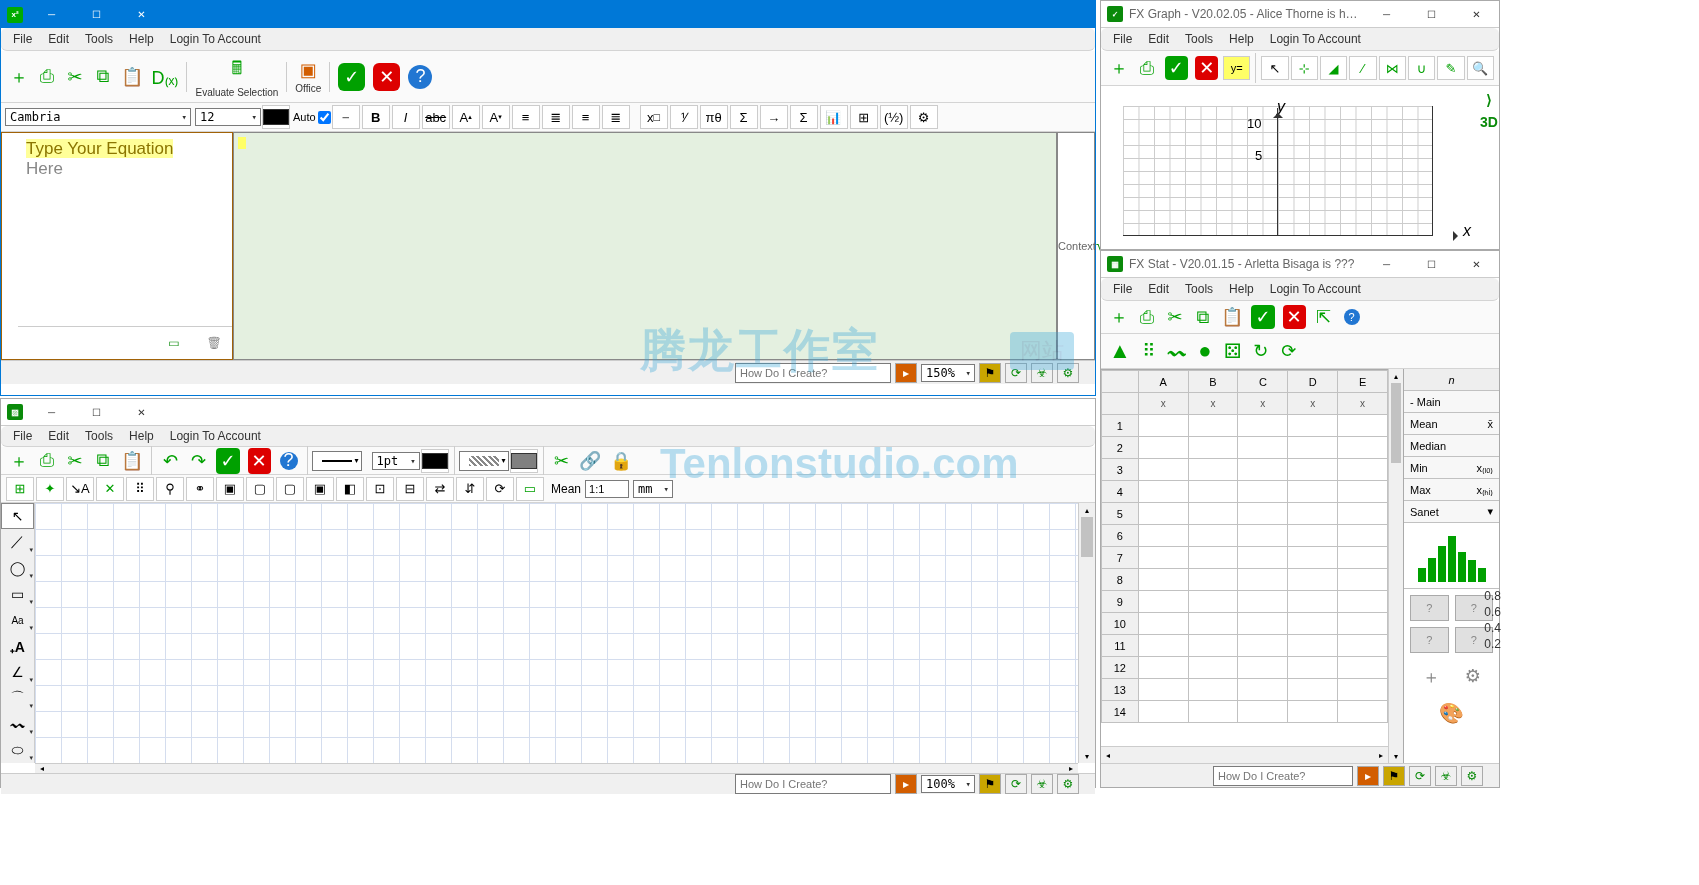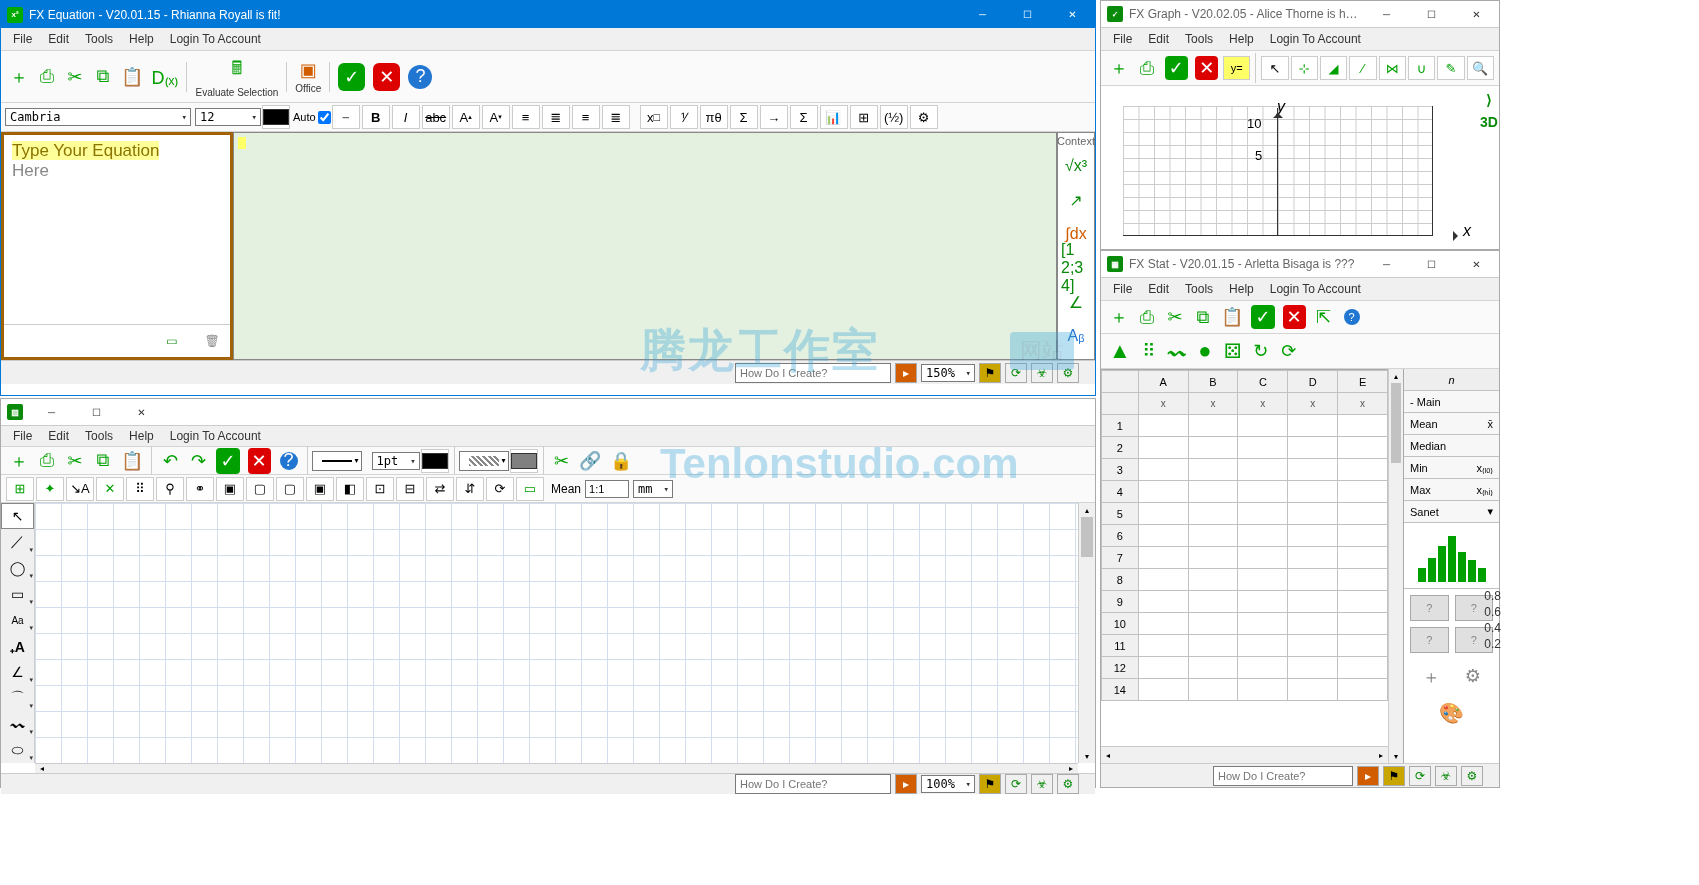--- a/index.html
+++ b/index.html
@@ -7,46 +7,46 @@
 
 .window { position: absolute; background: #fff; border: 1px solid #0078d7; display: flex; flex-direction: column; }
 .titlebar { height: 27px; background: #0078d7; color: #fff; display: flex; align-items: center; padding-left: 6px; font-size: 12px; }
 .titlebar.inactive { background: #fff; color: #666; border-bottom: 1px solid #ccc; }
 .titlebar .app-icon { width: 16px; height: 16px; background: #0a0; margin-right: 6px; display: inline-flex; align-items: center; justify-content: center; color: #fff; font-size: 8px; font-weight: bold; border-radius: 2px; }
 .titlebar .title-text { flex: 1; white-space: nowrap; overflow: hidden; text-overflow: ellipsis; }
 .titlebar .win-controls { display: flex; }
 .titlebar .win-btn { width: 45px; height: 27px; display: flex; align-items: center; justify-content: center; font-size: 10px; cursor: pointer; }
 .titlebar.inactive .win-btn { color: #333; }
 
-.menubar { height: 23px; background: #f0f0f0; display: flex; align-items: center; padding: 0 4px; border-bottom: 1px solid #d4d4d4; }
+.menubar { height: 23px; background: #f0f0f0; display: flex; align-items: center; padding: 0 4px; border-bottom: 1px solid #d4d4d4; border-radius: 6px; }
 .menubar .menu-item { padding: 3px 8px; cursor: pointer; font-size: 12px; color: #333; }
 
 .toolbar { display: flex; align-items: center; padding: 2px 4px; border-bottom: 1px solid #d4d4d4; background: #fafafa; flex-wrap: nowrap; min-height: 28px; }
 .toolbar.tall { min-height: 46px; }
 .tb-btn { display: inline-flex; flex-direction: column; align-items: center; justify-content: center; margin: 0 2px; cursor: pointer; padding: 2px; min-width: 24px; min-height: 24px; }
 .tb-btn .icon { font-size: 18px; }
 .tb-btn .icon.green { color: #00a000; }
 .tb-btn .label { font-size: 10px; color: #333; margin-top: 2px; }
 .tb-sep { width: 1px; height: 30px; background: #ccc; margin: 0 4px; }
 
 .combo { height: 18px; border: 1px solid #7a7a7a; background: #fff; font-family: monospace; font-size: 12px; padding: 0 16px 0 4px; position: relative; display: inline-flex; align-items: center; cursor: pointer; }
 .combo::after { content: "▾"; position: absolute; right: 3px; font-size: 9px; color: #333; }
 .checkbox { width: 13px; height: 13px; }
 
 .fmt-btn { width: 28px; height: 24px; border: 1px solid #ccc; background: #fff; display: inline-flex; align-items: center; justify-content: center; cursor: pointer; font-size: 13px; margin: 0 1px; }
 
 .eq-input-area { display: flex; height: 228px; }
-.eq-left { width: 232px; border: 3px solid #a16207; display: flex; flex-direction: column; }
+.eq-left { width: 232px; border: 1px solid #a16207; display: flex; flex-direction: column; padding-left: 16px; }
 .eq-placeholder { padding: 6px 8px; font-family: Cambria, Georgia, serif; font-size: 17px; }
 .eq-placeholder .line1 { color: #8b7500; background: #ffff99; }
 .eq-placeholder .line2 { color: #888; }
 .eq-left-bottom { margin-top: auto; display: flex; justify-content: flex-end; padding: 4px; border-top: 1px solid #ccc; gap: 12px; }
 .eq-preview { flex: 1; background: #e4f0e0; border: 1px solid #888; position: relative; }
 .eq-preview .caret-mark { position: absolute; left: 4px; top: 4px; width: 8px; height: 12px; background: #ffff66; }
-.context-panel { width: 38px; border: 1px solid #888; display: flex; flex-direction: column; align-items: center; }
+.context-panel { width: 38px; border: 1px solid #888; display: flex; flex-direction: row; align-items: center; }
 .context-panel .ctx-title { font-size: 11px; color: #666; padding: 2px 0; }
 .context-panel .ctx-btn { width: 30px; height: 30px; margin: 2px 0; display: flex; align-items: center; justify-content: center; cursor: pointer; font-size: 16px; color: #0a8a0a; }
 
 .statusbar { height: 24px; background: #f0f0f0; display: flex; align-items: center; justify-content: flex-end; padding: 0 16px; gap: 4px; border-top: 1px solid #ccc; }
 .status-input { height: 20px; border: 1px solid #7a7a7a; font-size: 11px; color: #888; padding: 0 4px; }
 .status-btn { width: 22px; height: 20px; border: 1px solid #aaa; display: flex; align-items: center; justify-content: center; cursor: pointer; font-size: 12px; }
 
 
 .draw-canvas-row { flex: 1; display: flex; position: relative; }
 .draw-left-tools { width: 34px; background: #f0f0f0; border-right: 1px solid #ccc; display: flex; flex-direction: column; }
@@ -97,21 +97,20 @@
 .line-style-combo::after { content: "▾"; position: absolute; right: 2px; font-size: 8px; }
 
 .watermark { position: absolute; pointer-events: none; opacity: 0.35; }
 </style>
 </head>
 <body>
 
 <div class="window" style="left:0;top:0;width:1096px;height:396px;">
   <div class="titlebar">
     <span class="app-icon">x²</span>
-    <span class="title-text">FX Equation - V20.01.15 - Rhianna Royall is fit!</span>
     <div class="win-controls">
       <div class="win-btn">─</div>
       <div class="win-btn">☐</div>
       <div class="win-btn close">✕</div>
     </div>
   </div>
   <div class="menubar">
     <span class="menu-item">File</span>
     <span class="menu-item">Edit</span>
     <span class="menu-item">Tools</span>
@@ -596,20 +595,28 @@
               <tr>
                 <th class="rowh">11</th>
                 <td></td>
                 <td></td>
                 <td></td>
                 <td></td>
                 <td></td>
               </tr>
               <tr>
                 <th class="rowh">12</th>
+                <td></td>
+                <td></td>
+                <td></td>
+                <td></td>
+                <td></td>
+              </tr>
+              <tr>
+                <th class="rowh">13</th>
                 <td></td>
                 <td></td>
                 <td></td>
                 <td></td>
                 <td></td>
               </tr>
               <tr>
                 <th class="rowh">14</th>
                 <td></td>
                 <td></td>

